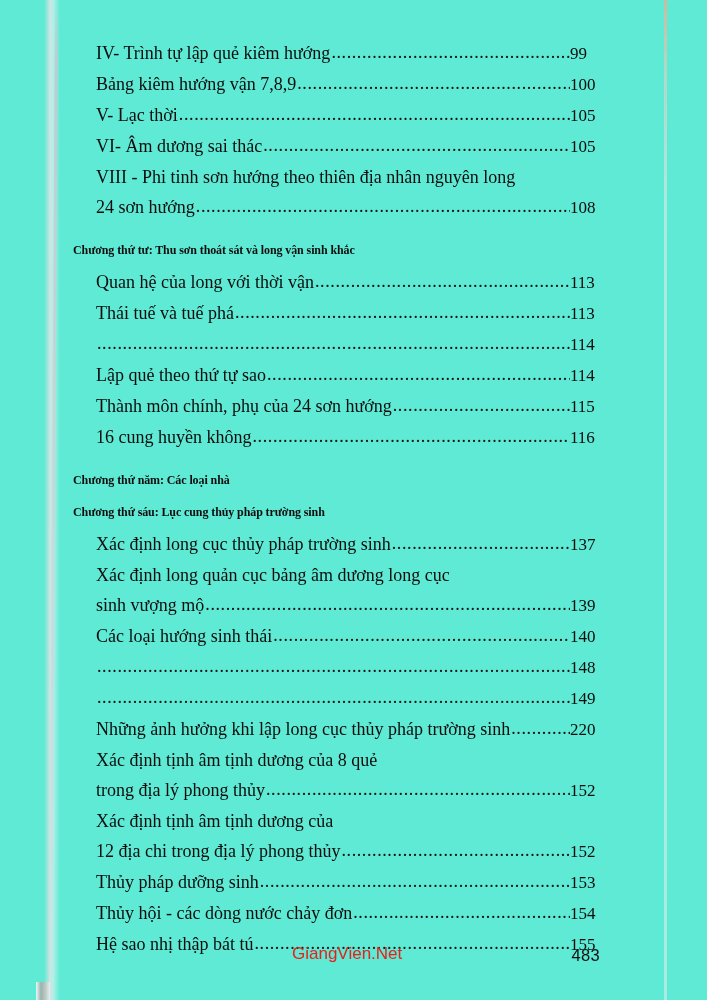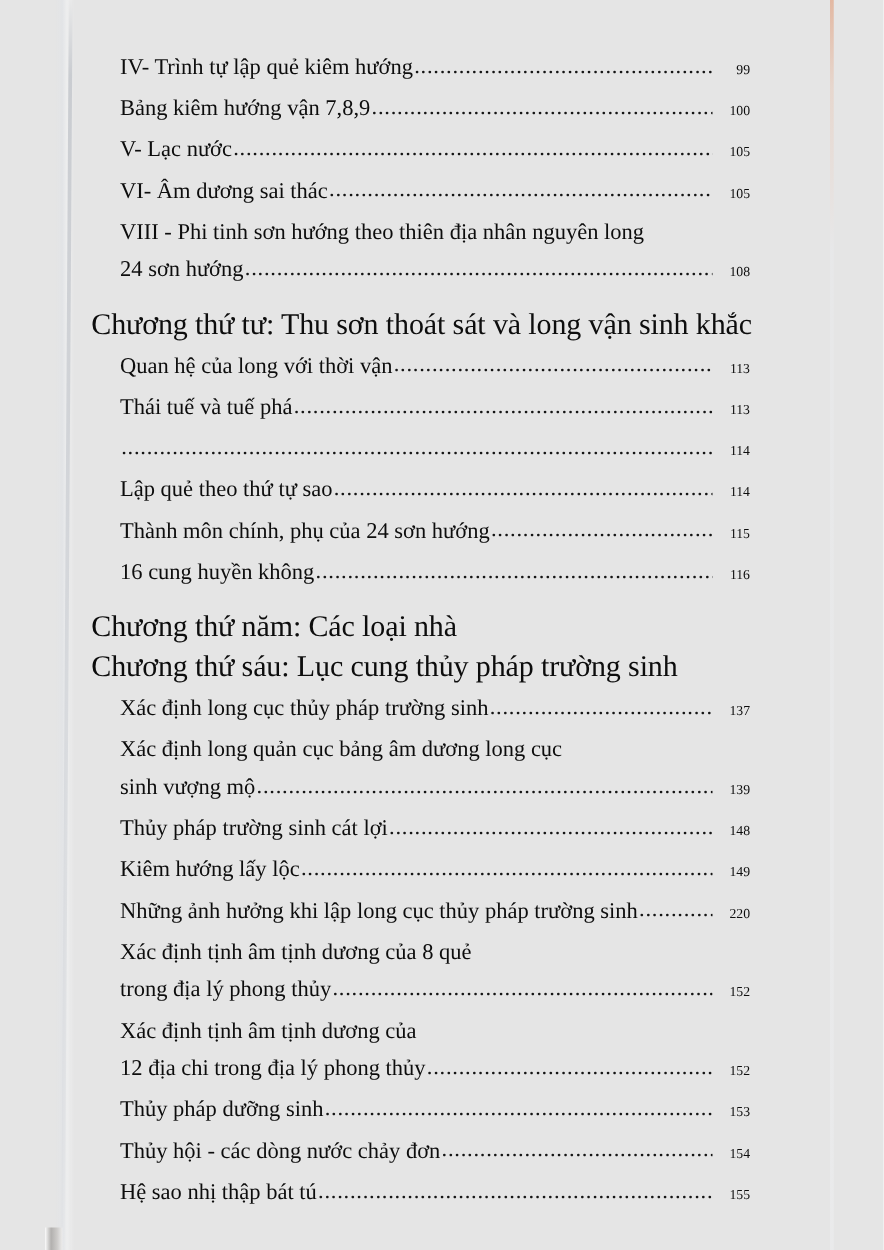--- a/index.html
+++ b/index.html
@@ -4,21 +4,21 @@
 <style>
   html, body {
     margin: 0;
     padding: 0;
     background: #ffffff;
   }
   .page {
     position: relative;
     width: 707px;
     height: 1000px;
-    background: #e5e5e5;
+    background: #5eead4;
     overflow: hidden;
     font-family: "Liberation Serif", "DejaVu Serif", serif;
     color: #0d0d0d;
   }
   
   .binding-edge {
     position: absolute;
     left: 44px;
     top: 0;
     width: 16px;
@@ -72,22 +72,22 @@
   }
 
   .toc {
     position: absolute;
     left: 73px;
     top: 38px;
     width: 527px;
   }
 
   .chapter {
-    font-weight: normal;
-    font-size: 24px;
+    font-weight: bold;
+    font-size: 12px;
     line-height: 30px;
     letter-spacing: -0.1px;
     margin-top: 12px;
     margin-bottom: 2px;
     white-space: nowrap;
   }
   .chapter.tight { margin-top: 0px; }
 
   .entry {
     display: flex;
@@ -109,22 +109,21 @@
     letter-spacing: 0.6px;
     color: #141414;
     position: relative;
     top: -1px;
   }
   .entry .leader::after {
     content: "......................................................................................................................";
   }
   .entry .pageno {
     flex: 0 0 auto;
-    font-size: 11px;
-    text-align: right;
+    font-size: 17px;
     min-width: 30px;
   }
 
   .footer {
     position: absolute;
     left: 0;
     top: 944px;
     width: 707px;
     height: 30px;
   }
@@ -164,21 +163,21 @@
         <span class="title">IV- Trình tự lập quẻ kiêm hướng</span>
         <span class="leader"></span>
         <span class="pageno">99</span>
       </div>
       <div class="entry">
         <span class="title">Bảng kiêm hướng vận 7,8,9</span>
         <span class="leader"></span>
         <span class="pageno">100</span>
       </div>
       <div class="entry">
-        <span class="title">V- Lạc nước</span>
+        <span class="title">V- Lạc thời</span>
         <span class="leader"></span>
         <span class="pageno">105</span>
       </div>
       <div class="entry">
         <span class="title">VI- Âm dương sai thác</span>
         <span class="leader"></span>
         <span class="pageno">105</span>
       </div>
       <div class="entry nodots">
         <span class="title">VIII - Phi tinh sơn hướng theo thiên địa nhân nguyên long</span>
@@ -227,26 +226,29 @@
       </div>
       <div class="entry nodots">
         <span class="title">Xác định long quản cục bảng âm dương long cục</span>
       </div>
       <div class="entry">
         <span class="title">sinh vượng mộ</span>
         <span class="leader"></span>
         <span class="pageno">139</span>
       </div>
       <div class="entry">
-        <span class="title">Thủy pháp trường sinh cát lợi</span>
+        <span class="title">Các loại hướng sinh thái</span>
+        <span class="leader"></span>
+        <span class="pageno">140</span>
+      </div>
+      <div class="entry">
         <span class="leader"></span>
         <span class="pageno">148</span>
       </div>
       <div class="entry">
-        <span class="title">Kiêm hướng lấy lộc</span>
         <span class="leader"></span>
         <span class="pageno">149</span>
       </div>
       <div class="entry">
         <span class="title">Những ảnh hưởng khi lập long cục thủy pháp trường sinh</span>
         <span class="leader"></span>
         <span class="pageno">220</span>
       </div>
       <div class="entry nodots">
         <span class="title">Xác định tịnh âm tịnh dương của 8 quẻ</span>
@@ -274,14 +276,18 @@
         <span class="leader"></span>
         <span class="pageno">154</span>
       </div>
       <div class="entry">
         <span class="title">Hệ sao nhị thập bát tú</span>
         <span class="leader"></span>
         <span class="pageno">155</span>
       </div>
     </div>
 
+  <div class="footer">
+    <div class="watermark">GiangVien.Net</div>
+    <div class="folio">483</div>
+  </div>
 
 </div>
 
 </body></html>

